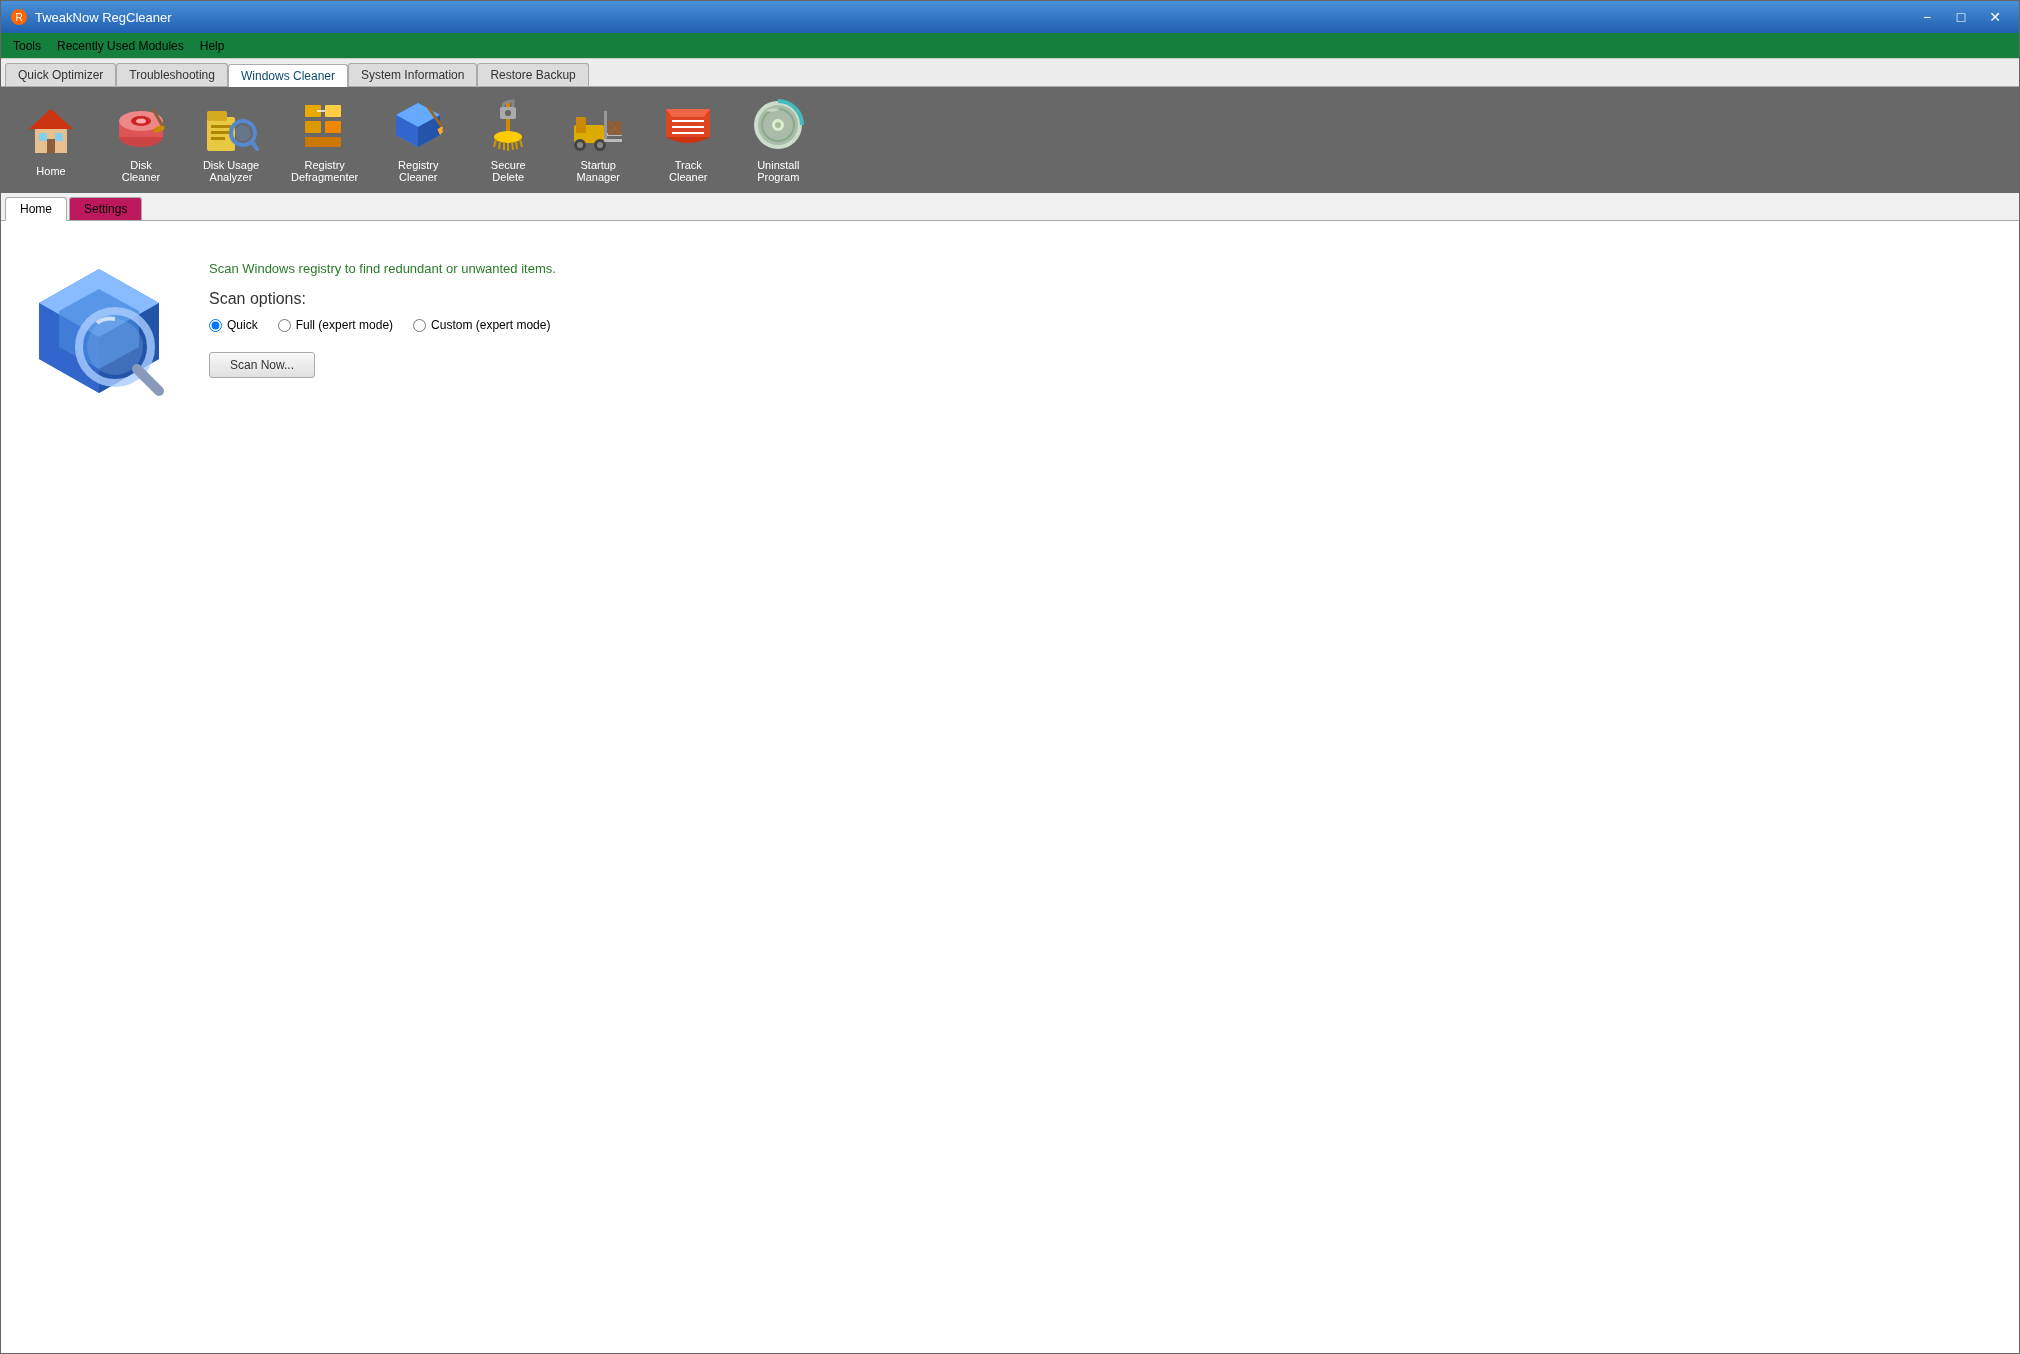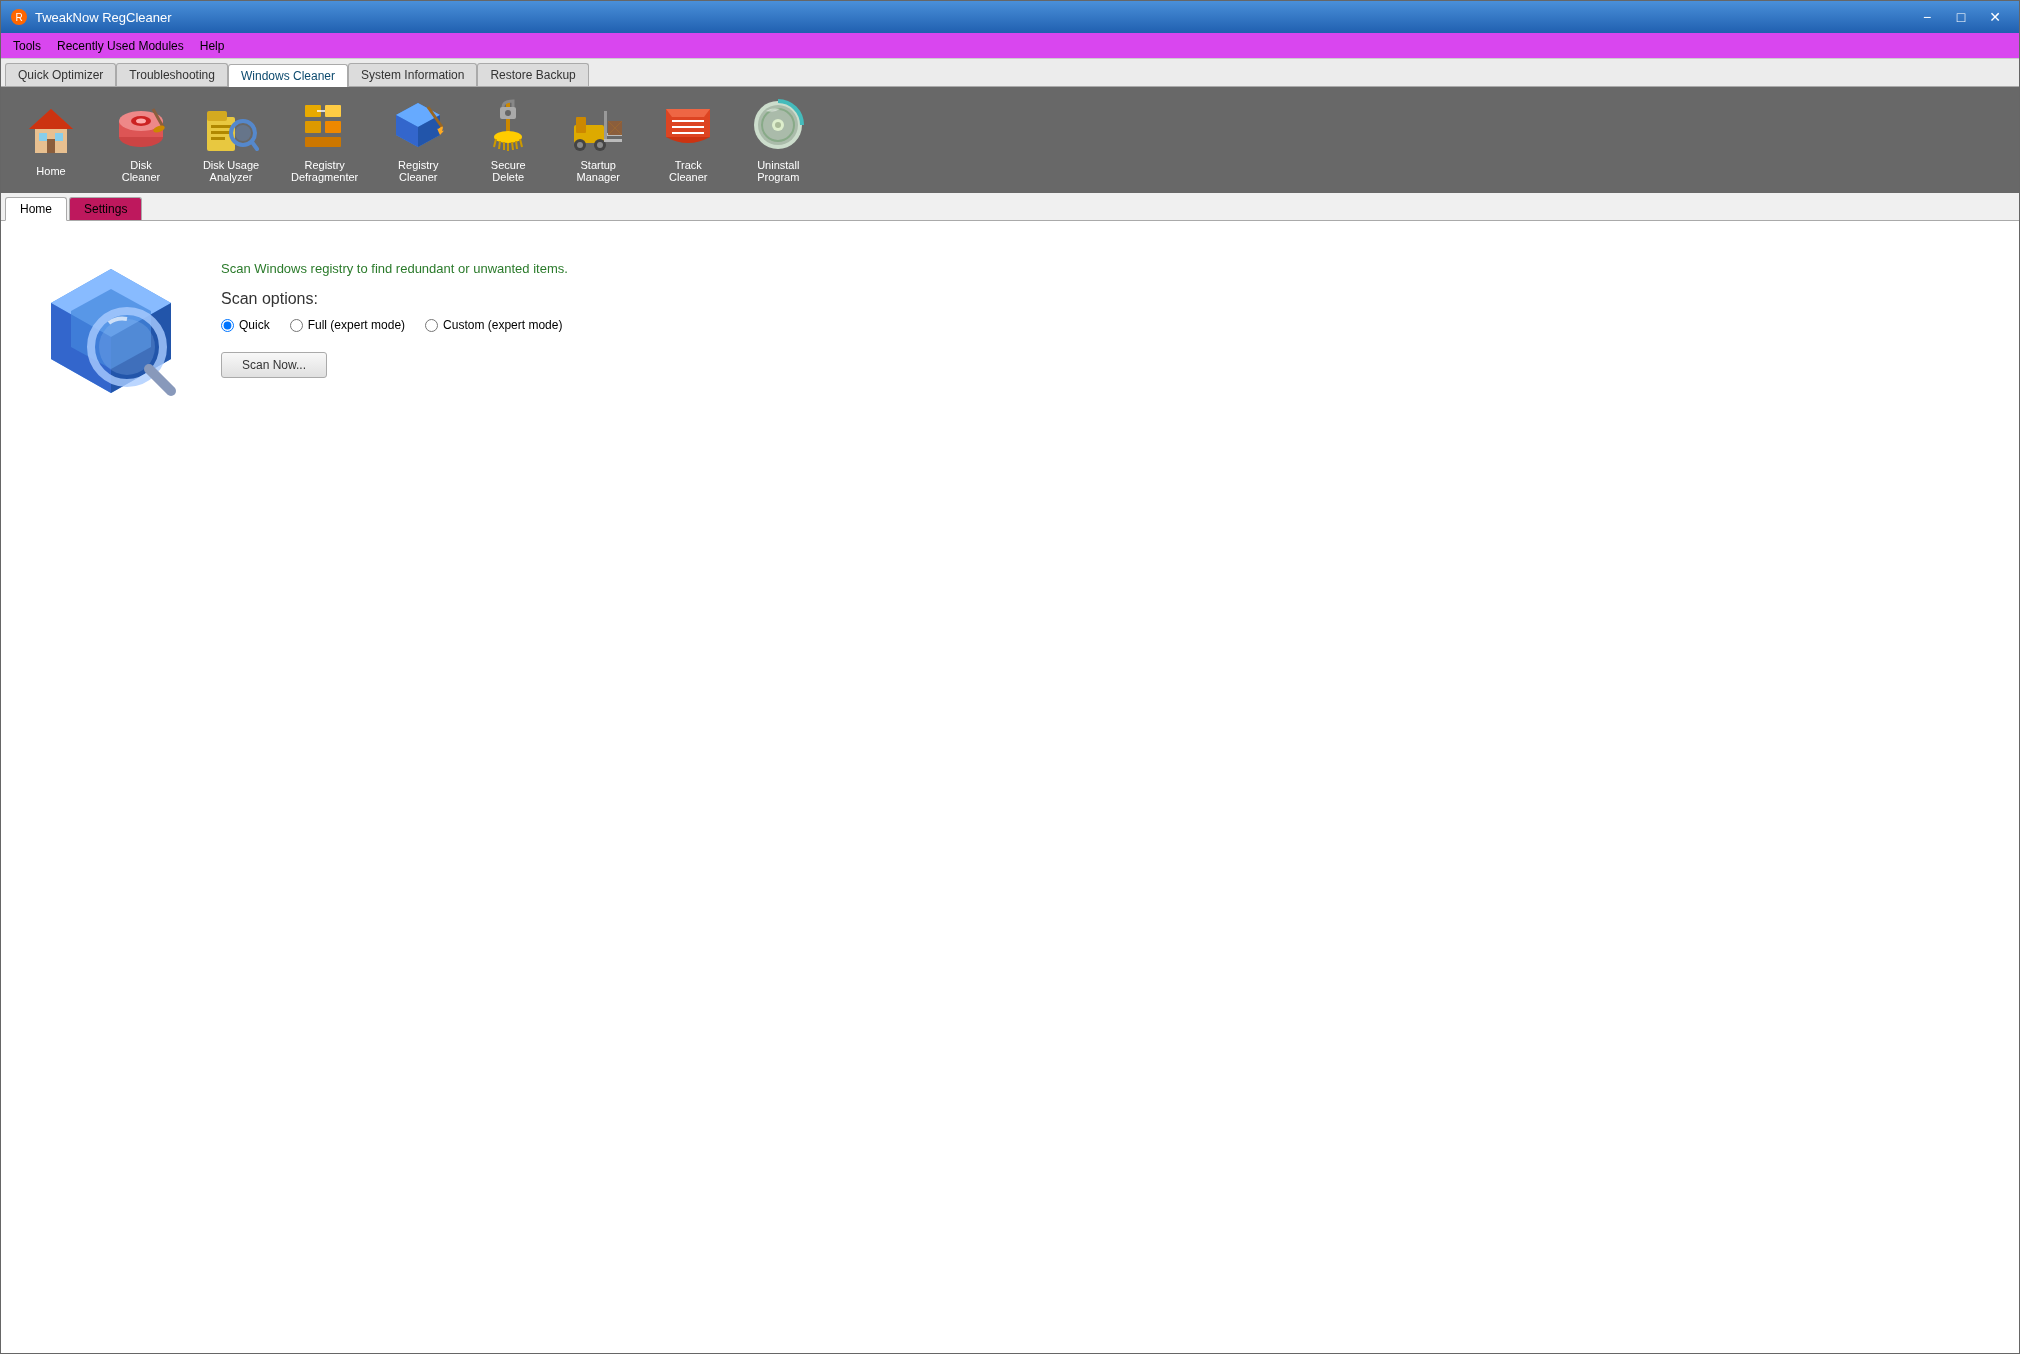--- a/index.html
+++ b/index.html
@@ -20,21 +20,21 @@
     }
     .titlebar-title { flex: 1; font-size: 13px; font-weight: normal; }
     .titlebar-controls { display: flex; gap: 2px; }
     .titlebar-btn {
       width: 32px; height: 24px; background: transparent; border: none; color: white;
       font-size: 14px; cursor: pointer; display: flex; align-items: center; justify-content: center;
     }
 
     
     .menubar {
-      background: #d946ef;
+      background: #15803d;
       border-bottom: 1px solid #ccc;
       display: flex;
       align-items: center;
       padding: 2px 4px;
       height: 26px;
     }
     .menubar-item {
       padding: 2px 8px;
       cursor: pointer;
       font-size: 12px;
@@ -122,21 +122,21 @@
     .inner-tab.active {
       background: #fff;
       border-bottom: 1px solid #fff;
       margin-bottom: -1px;
       position: relative;
       z-index: 1;
     }
 
     
     .main-content {
-      padding: 30px 30px;
+      padding: 30px 18px;
       background: white;
       min-height: 600px;
       display: flex;
       gap: 30px;
       align-items: flex-start;
     }
     .content-icon-area {
       flex-shrink: 0;
       width: 160px;
       height: 160px;

